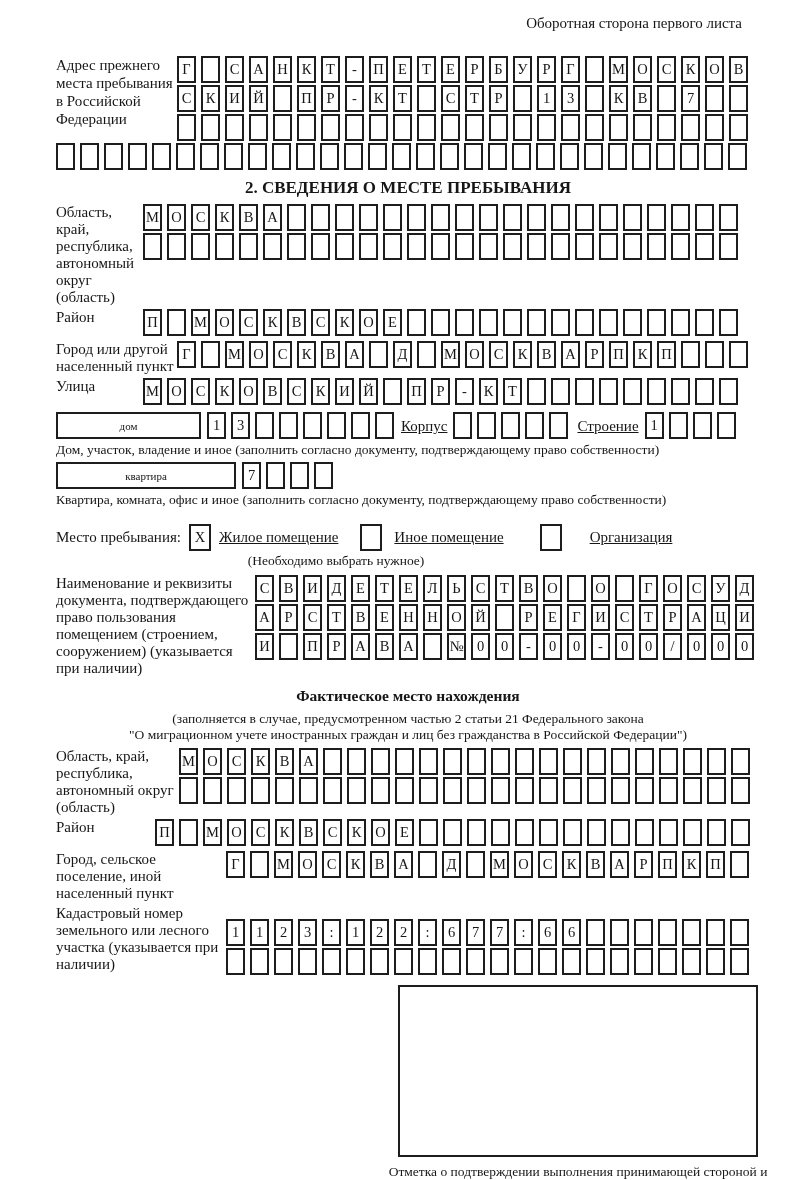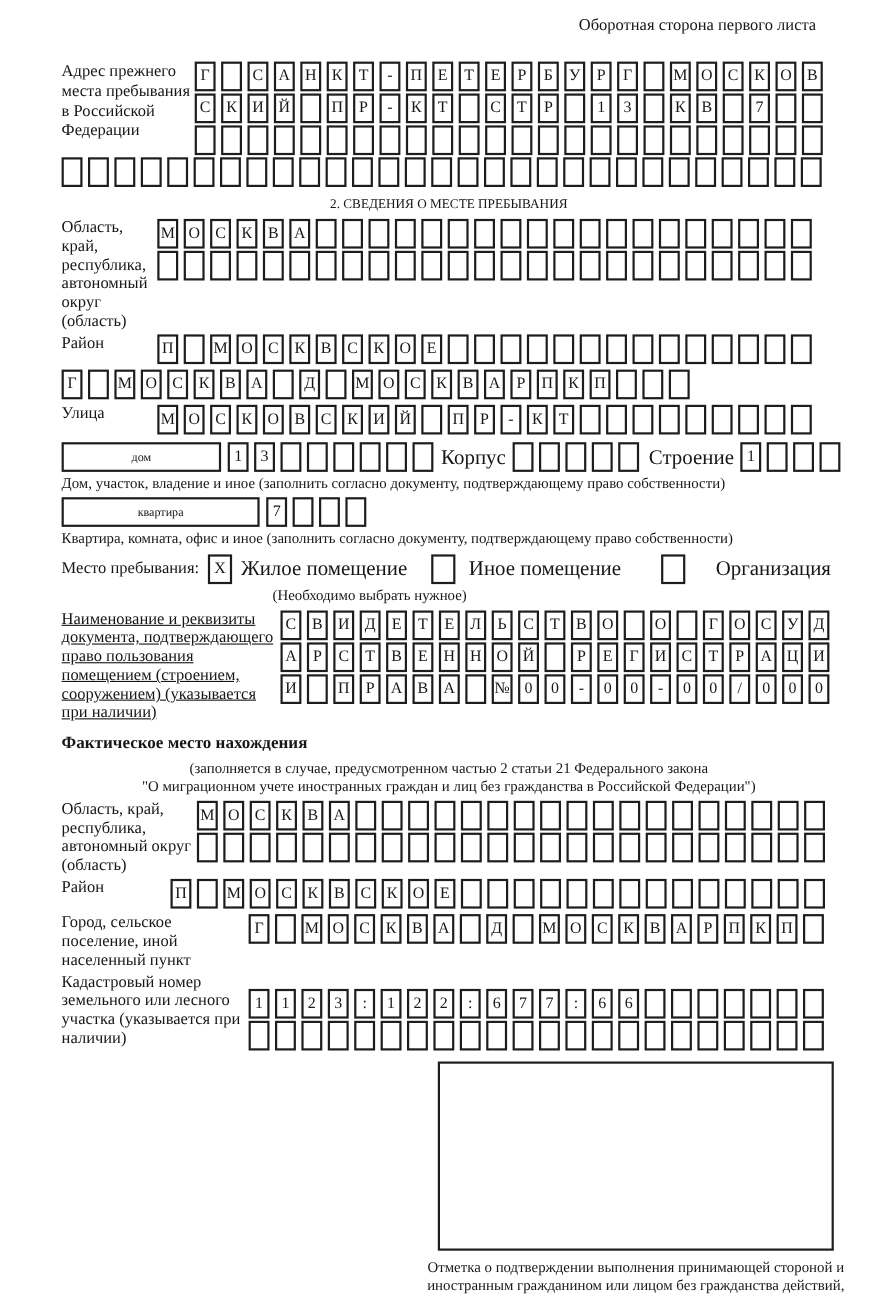--- a/index.html
+++ b/index.html
@@ -8,44 +8,44 @@
     color:#161616;
     font-family:"Liberation Serif","DejaVu Serif",serif;
   }
   .page{position:relative;width:800px;height:1180px;box-sizing:border-box;padding-top:14px;}
   .side-note{text-align:right;padding-right:58px;font-size:15px;line-height:18px;}
   .content{padding-left:56px;padding-right:40px;}
   .fgroup{display:flex;align-items:flex-start;}
   .flabel{font-size:15px;line-height:17px;flex:none;}
   .w121{width:121px;}
   .w87{width:87px;}
-  .w199{width:199px;text-decoration:underline;}
+  .w199{width:199px;}
   .w123{width:123px;}
   .w99{width:99px;}
   .w170{width:170px;}
   .boxrow{display:flex;height:27px;margin-bottom:2px;}
   .cell{
     flex:none;width:19px;height:27px;box-sizing:border-box;
     border:2px solid #1d1d1d;margin-right:5px;background:#fff;
     display:flex;align-items:center;justify-content:center;
     font-size:14.5px;line-height:1;
   }
   .checkbox-cell .cell{width:22px;margin-right:0;}
   .caption{font-size:13.5px;line-height:16px;}
   .center{text-align:center;}
-  .sec-title{font-weight:normal;font-size:12px;text-align:center;margin:8px 0 6px 0;}
-  .sub-title{font-weight:bold;font-size:15.5px;text-align:left;margin:6px 0 6px 0;}
+  .sec-title{font-weight:bold;font-size:17px;text-align:center;margin:8px 0 6px 0;}
+  .sub-title{font-weight:bold;font-size:15.5px;text-align:center;margin:6px 0 6px 0;}
   .widebox{
     flex:none;box-sizing:border-box;height:27px;border:2px solid #1d1d1d;
     display:flex;align-items:center;justify-content:center;font-size:11px;background:#fff;
   }
-  .inline-label{font-size:19px;align-self:center;white-space:nowrap;}
+  .inline-label{font-size:15px;align-self:center;white-space:nowrap;text-decoration:underline;}
   .stamp-box{width:360px;height:172px;box-sizing:border-box;border:2px solid #1d1d1d;margin:8px 0 0 342px;background:#fff;}
   .stamp-caption{width:420px;margin:6px 0 0 312px;text-align:center;font-size:13.5px;line-height:17px;}
-  .stay-row{display:flex;align-items:center;margin-top:6px;}
+  .stay-row{display:flex;align-items:center;margin-top:16px;}
   .stay-row .flabel{white-space:nowrap;}
 </style>
 </head>
 <body>
 
 <div class="page">
 
   <div class="side-note">Оборотная сторона первого листа</div>
 
   <div class="content">
@@ -252,20 +252,21 @@
           <span class="cell"></span>
           <span class="cell"></span>
           <span class="cell"></span>
           <span class="cell"></span>
           <span class="cell"></span>
           <span class="cell"></span>
         </div>
     </div>
 
     <div class="fgroup" style="margin-top:3px">
+      <div class="flabel w121">Город или другой населенный пункт</div>
       <div class="boxrow">
           <span class="cell">Г</span>
           <span class="cell"></span>
           <span class="cell">М</span>
           <span class="cell">О</span>
           <span class="cell">С</span>
           <span class="cell">К</span>
           <span class="cell">В</span>
           <span class="cell">А</span>
           <span class="cell"></span>

